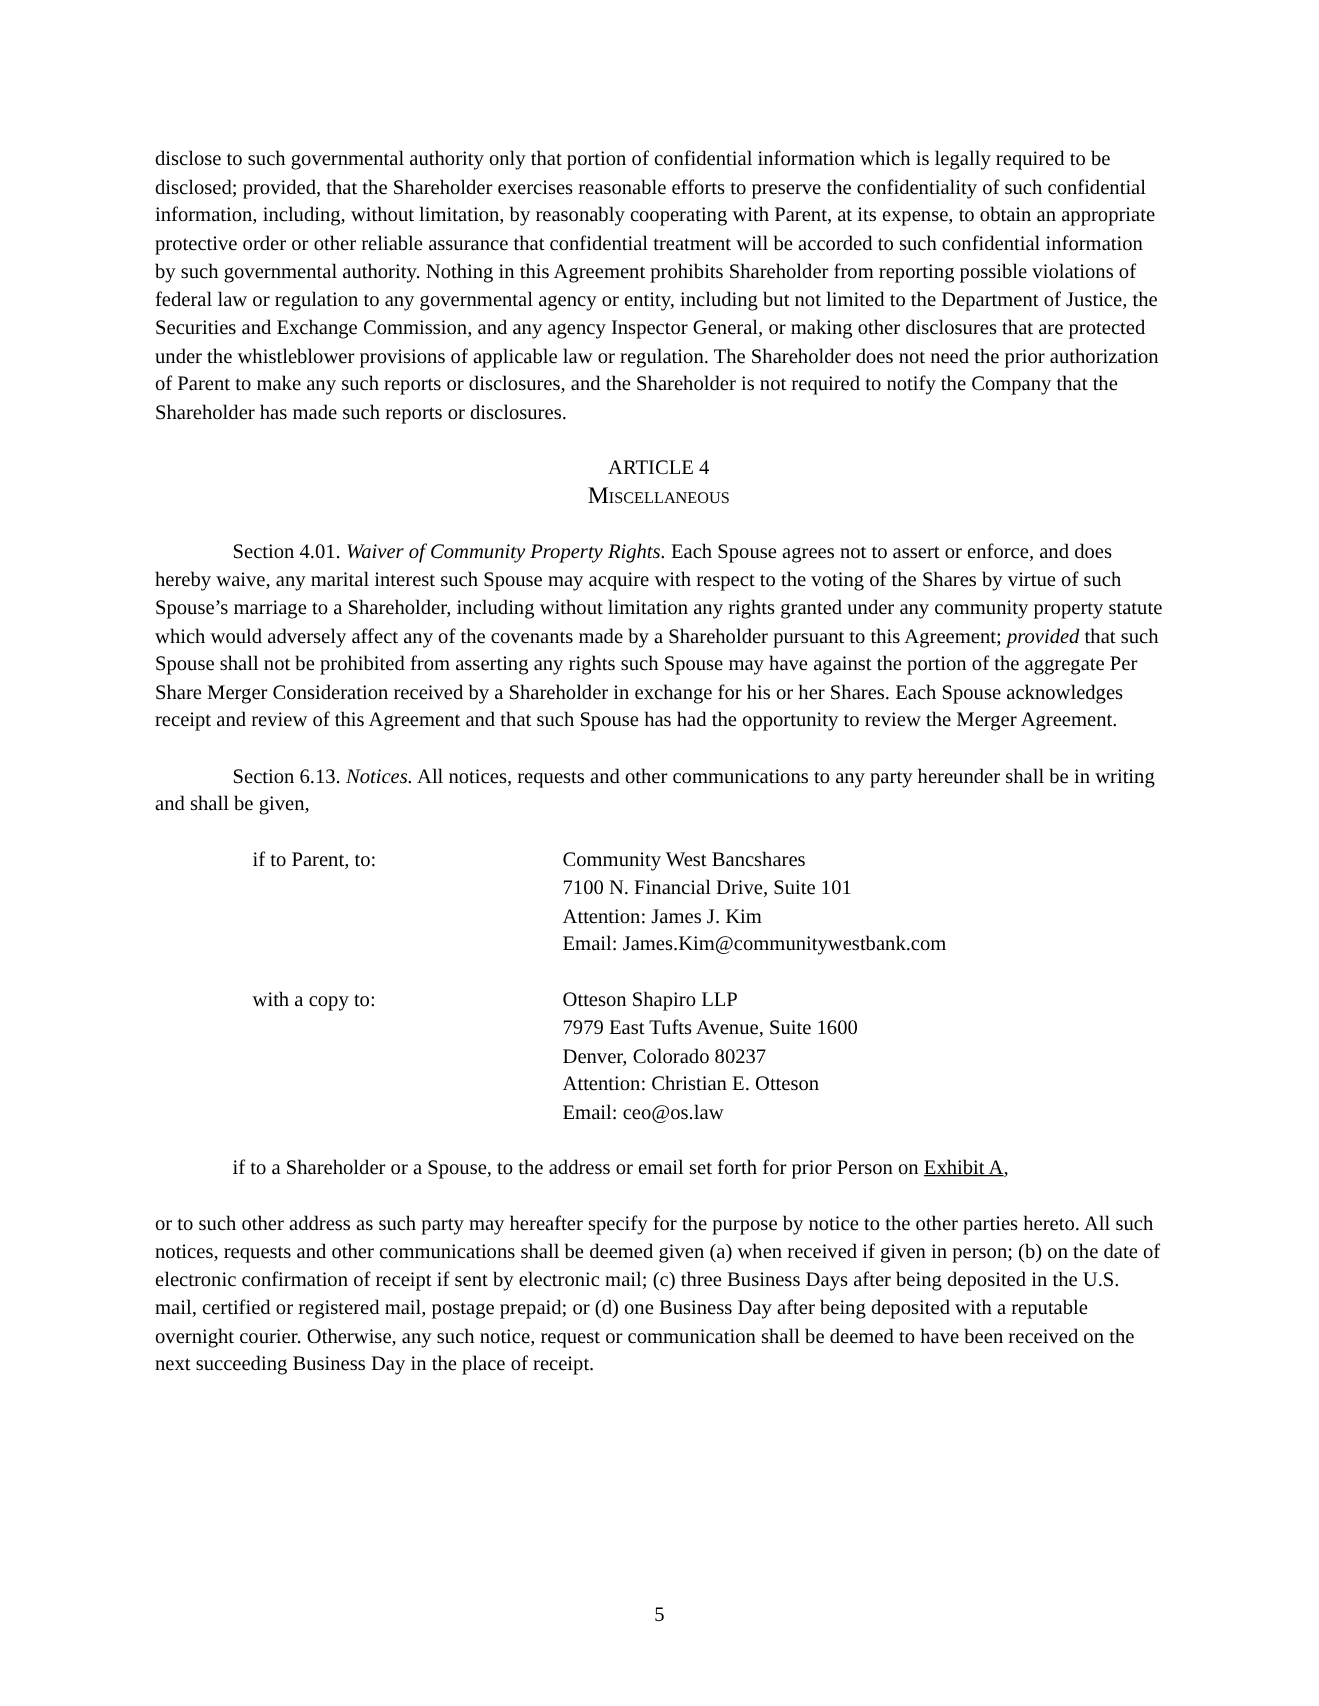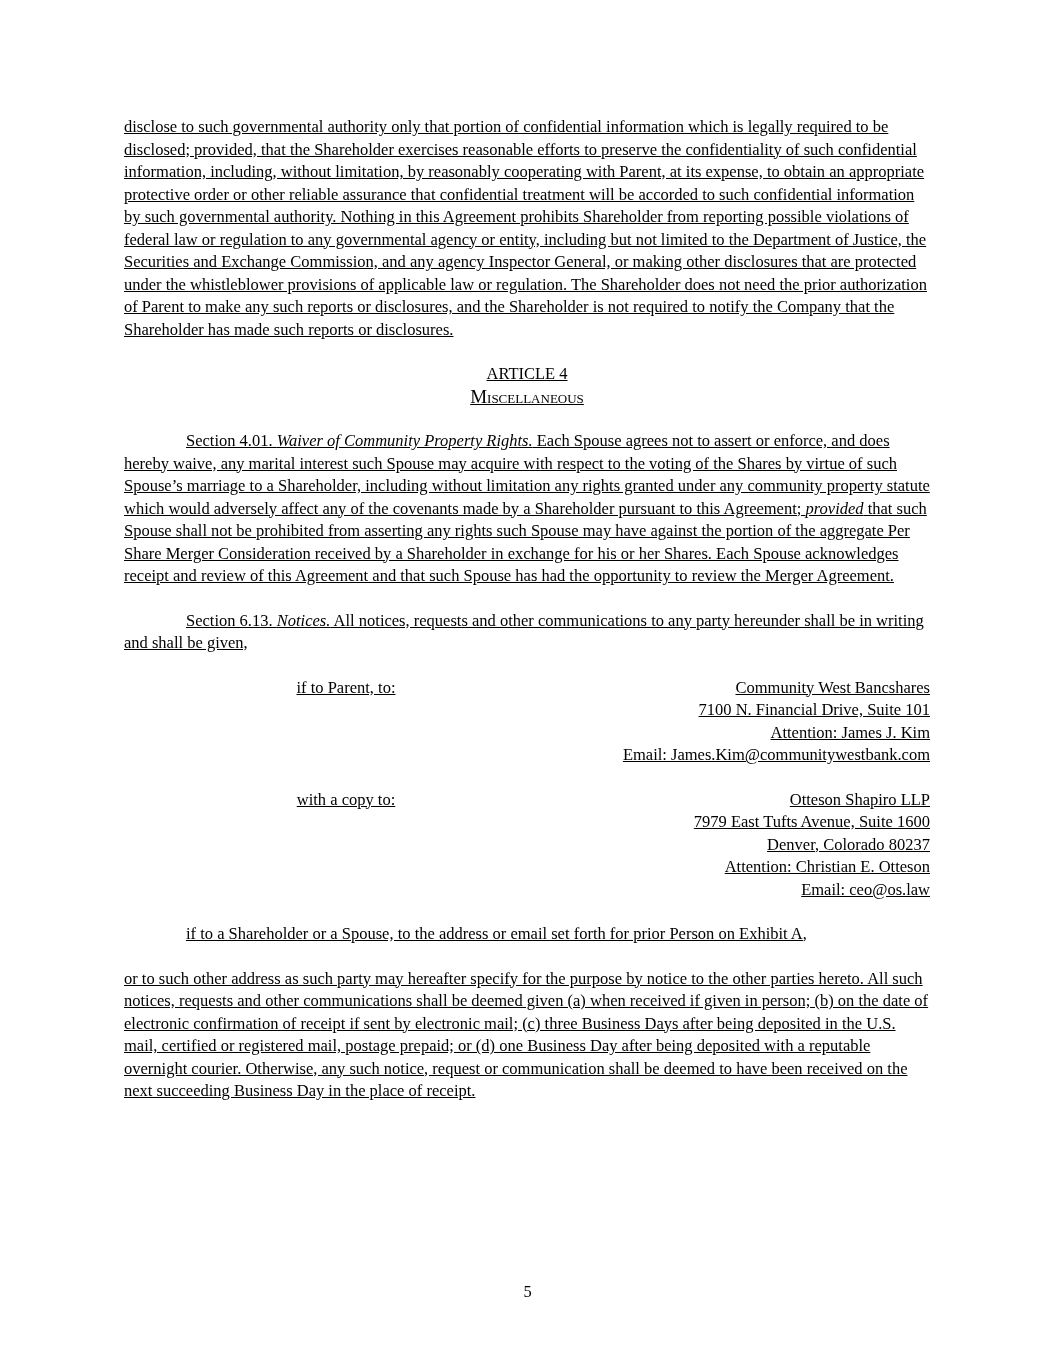--- a/index.html
+++ b/index.html
@@ -13,21 +13,20 @@
     height: 1365px;
     background: #ffffff;
     font-family: "Liberation Serif", "DejaVu Serif", serif;
     font-size: 16.5px;
     line-height: 22.5px;
     color: #000000;
     overflow: hidden;
   }
   .content {
     padding: 116px 125px 0 124px;
-    text-decoration: underline;
   }
   p {
     margin: 0 0 22px 0;
     text-align: left;
   }
   .indent {
     text-indent: 62px;
   }
   .article-heading {
     margin: 0;
@@ -43,30 +42,28 @@
     font-weight: normal;
     font-variant: small-caps;
     line-height: 22.5px;
   }
   .notice-block {
     display: flex;
     margin: 0 0 22px 0;
   }
   .notice-label {
     flex: none;
-    margin-left: 98px;
+    margin-left: 78px;
     width: 248px;
-    text-align: center;
   }
   .notice-address {
     flex: 1;
   }
   .notice-address div {
     line-height: 22.5px;
-    text-align: right;
   }
   i {
     font-style: italic;
   }
   .underline {
     text-decoration: underline;
   }
   .page-number {
     position: absolute;
     bottom: 62px;

